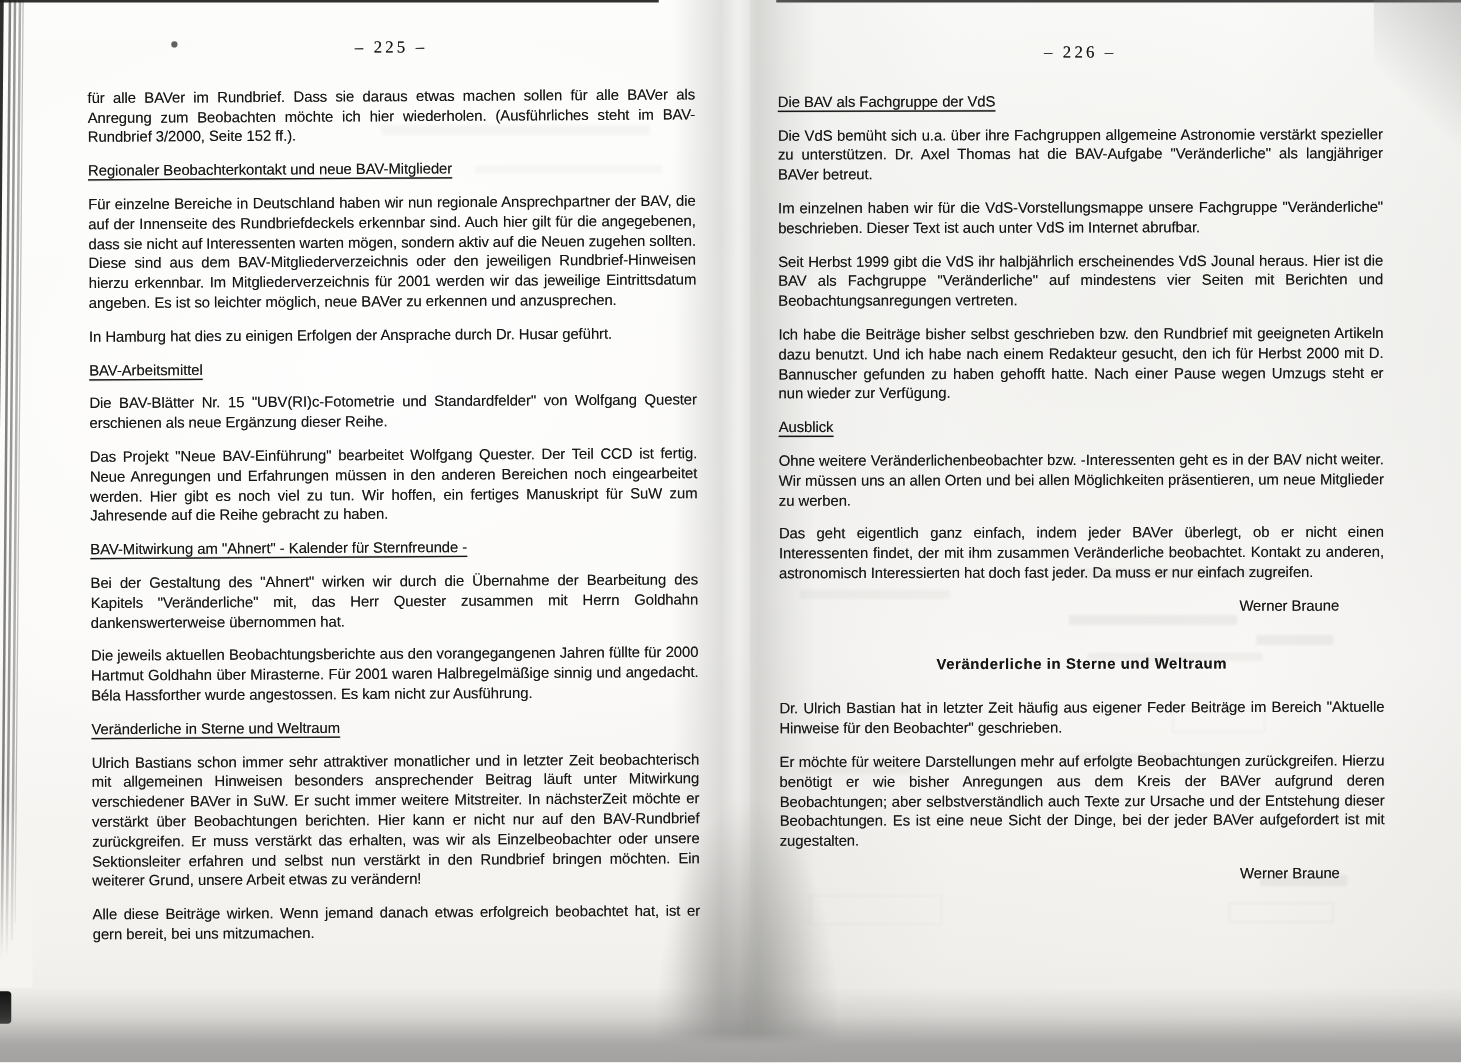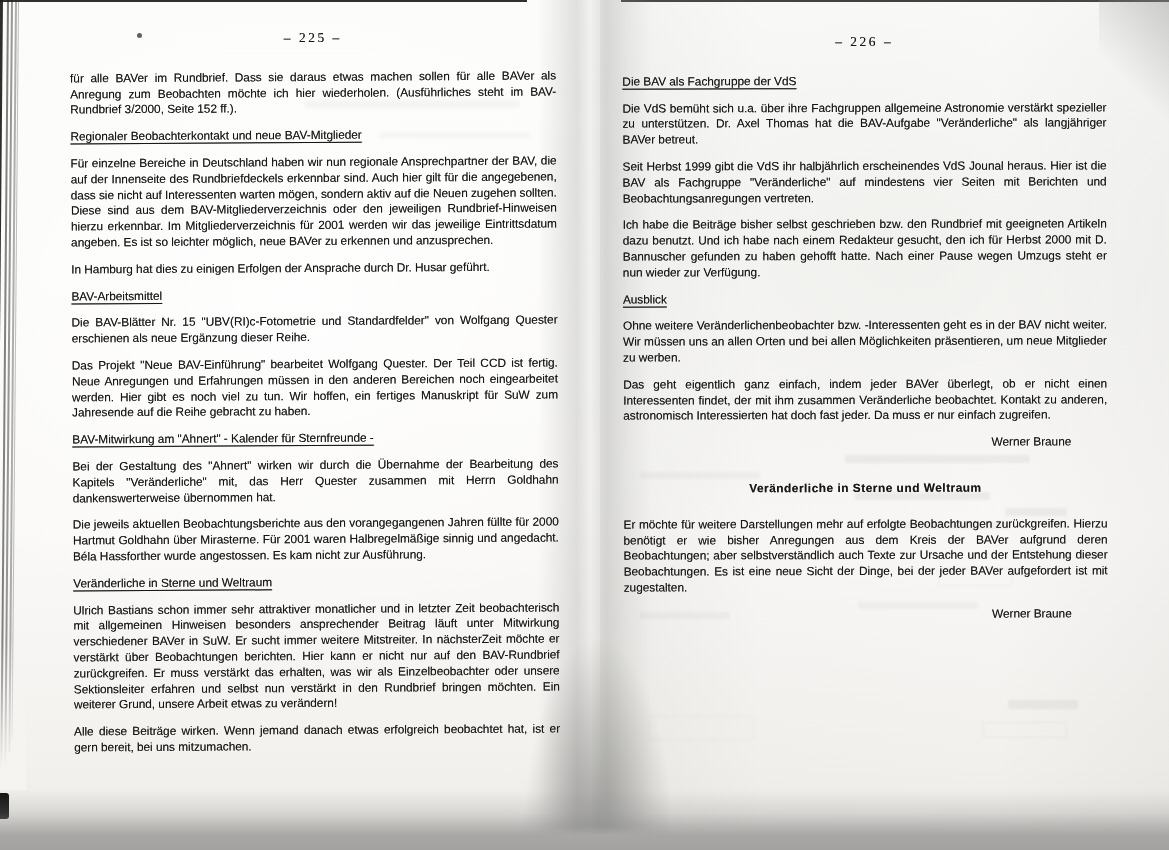--- a/index.html
+++ b/index.html
@@ -111,26 +111,28 @@
         <p class="blk para">Ulrich Bastians schon immer sehr attraktiver monatlicher und in letzter Zeit beobachterisch mit allgemeinen Hinweisen besonders ansprechender Beitrag läuft unter Mitwirkung verschiedener BAVer in SuW. Er sucht immer weitere Mitstreiter. In nächsterZeit möchte er verstärkt über Beobachtungen berichten. Hier kann er nicht nur auf den BAV-Rundbrief zurückgreifen. Er muss verstärkt das erhalten, was wir als Einzelbeobachter oder unsere Sektionsleiter erfahren und selbst nun verstärkt in den Rundbrief bringen möchten. Ein weiterer Grund, unsere Arbeit etwas zu verändern!</p>
         <p class="blk para">Alle diese Beiträge wirken. Wenn jemand danach etwas erfolgreich beobachtet hat, ist er gern bereit, bei uns mitzumachen.</p>
       </div>
   </div>
 
   <div class="page-content" id="right-page">
     <div class="pagenum">– 226 –</div>
     <div id="right-content">
         <p class="blk heading">Die BAV als Fachgruppe der VdS</p>
         <p class="blk para">Die VdS bemüht sich u.a. über ihre Fachgruppen allgemeine Astronomie verstärkt spezieller zu unterstützen. Dr. Axel Thomas hat die BAV-Aufgabe "Veränderliche" als langjähriger BAVer betreut.</p>
+        <p class="blk para">Im einzelnen haben wir für die VdS-Vorstellungsmappe unsere Fachgruppe "Veränderliche" beschrieben. Dieser Text ist auch unter VdS im Internet abrufbar.</p>
         <p class="blk para">Seit Herbst 1999 gibt die VdS ihr halbjährlich erscheinendes VdS Jounal heraus. Hier ist die BAV als Fachgruppe "Veränderliche" auf mindestens vier Seiten mit Berichten und Beobachtungsanregungen vertreten.</p>
         <p class="blk para">Ich habe die Beiträge bisher selbst geschrieben bzw. den Rundbrief mit geeigneten Artikeln dazu benutzt. Und ich habe nach einem Redakteur gesucht, den ich für Herbst 2000 mit D. Bannuscher gefunden zu haben gehofft hatte. Nach einer Pause wegen Umzugs steht er nun wieder zur Verfügung.</p>
         <p class="blk heading">Ausblick</p>
         <p class="blk para">Ohne weitere Veränderlichenbeobachter bzw. -Interessenten geht es in der BAV nicht weiter. Wir müssen uns an allen Orten und bei allen Möglichkeiten präsentieren, um neue Mitglieder zu werben.</p>
         <p class="blk para">Das geht eigentlich ganz einfach, indem jeder BAVer überlegt, ob er nicht einen Interessenten findet, der mit ihm zusammen Veränderliche beobachtet. Kontakt zu anderen, astronomisch Interessierten hat doch fast jeder. Da muss er nur einfach zugreifen.</p>
         <p class="blk signature">Werner Braune</p>
         <p class="blk title">Veränderliche in Sterne und Weltraum</p>
+        <p class="blk para">Dr. Ulrich Bastian hat in letzter Zeit häufig aus eigener Feder Beiträge im Bereich "Aktuelle Hinweise für den Beobachter" geschrieben.</p>
         <p class="blk para">Er möchte für weitere Darstellungen mehr auf erfolgte Beobachtungen zurückgreifen. Hierzu benötigt er wie bisher Anregungen aus dem Kreis der BAVer aufgrund deren Beobachtungen; aber selbstverständlich auch Texte zur Ursache und der Entstehung dieser Beobachtungen. Es ist eine neue Sicht der Dinge, bei der jeder BAVer aufgefordert ist mit zugestalten.</p>
         <p class="blk signature">Werner Braune</p>
       </div>
   </div>
 
   <div class="bottom-band"></div>
 </div>
 
 </body></html>

